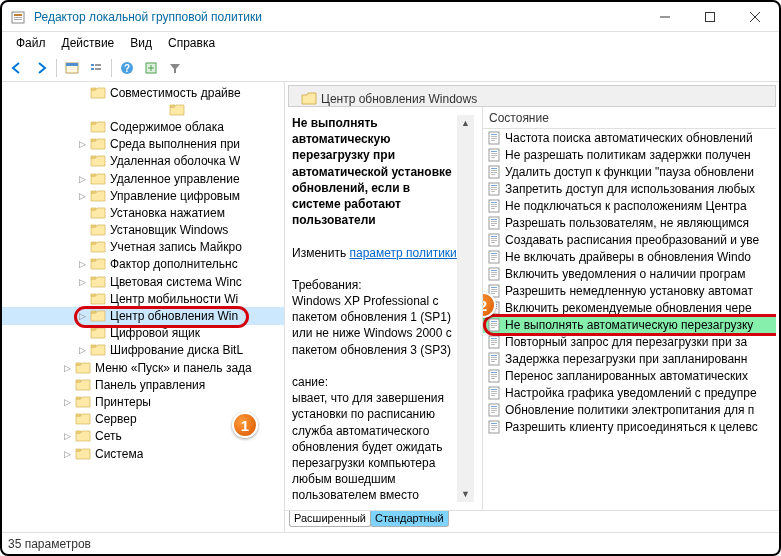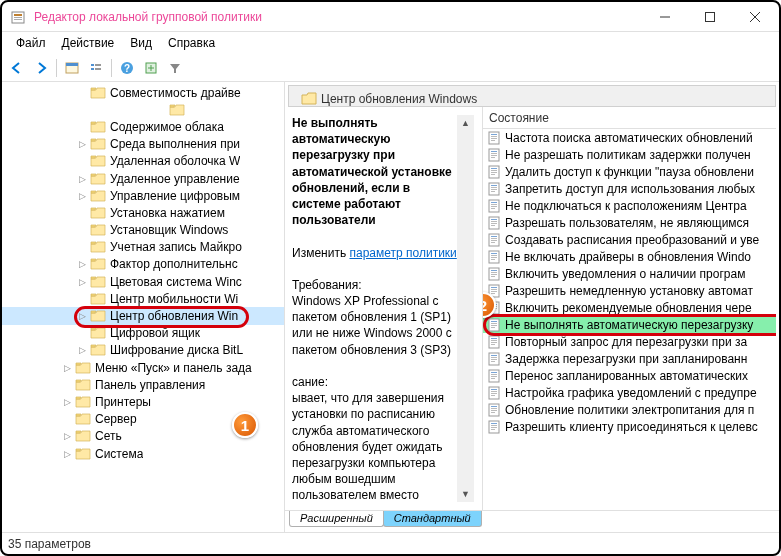--- a/index.html
+++ b/index.html
@@ -1,19 +1,19 @@
 <!DOCTYPE html>
 <html><head>
 <meta charset="utf-8">
 <style>
   * { box-sizing: border-box; margin: 0; padding: 0; }
   body { font-family: "Segoe UI", Tahoma, sans-serif; font-size: 12px; background: #fff; width: 781px; height: 556px; overflow: hidden; border: 2px solid #000; border-radius: 8px; }
   .titlebar { display: flex; align-items: center; height: 30px; padding: 0 2px 0 8px; border-bottom: 1px solid #e0e0e0; }
   .titlebar .app-icon { width: 16px; height: 16px; margin-right: 8px; }
-  .titlebar .title { color: #ec4899; flex: 1; }
+  .titlebar .title { color: #0369a1; flex: 1; }
   .titlebar .winbtn { width: 45px; height: 30px; display: flex; align-items: center; justify-content: center; color: #444; }
   .menubar { display: flex; align-items: center; height: 22px; padding: 0 6px; }
   .menubar .menu { padding: 2px 8px; cursor: default; }
   .toolbar { display: flex; align-items: center; height: 28px; padding: 2px 4px; gap: 2px; border-bottom: 1px solid #e0e0e0; }
   .toolbar .tbtn { width: 22px; height: 22px; display: flex; align-items: center; justify-content: center; border: 1px solid transparent; }
   .toolbar .sep { width: 1px; height: 18px; background: #d0d0d0; margin: 0 2px; }
   .content { display: flex; height: 450px; }
   .tree-pane { width: 283px; overflow: hidden; border-right: 1px solid #e0e0e0; white-space: nowrap; }
   .tree { padding-top: 2px; }
   .tree-row { display: flex; align-items: center; height: 17.2px; position: relative; }
@@ -30,21 +30,21 @@
   .desc-col { width: 195px; padding: 8px 8px 8px 4px; font-size: 12px; line-height: 1.35; border-right: 1px solid #e0e0e0; }
   .desc-col .bold { font-weight: bold; }
   .desc-col a { color: #0066cc; }
   .list-col { flex: 1; overflow: hidden; position: relative; }
   .list-header { height: 22px; border-bottom: 1px solid #e0e0e0; display: flex; align-items: center; padding-left: 6px; color: #333; background: #fff; }
   .list-body { overflow-x: scroll; overflow-y: hidden; height: calc(100% - 22px); white-space: nowrap; }
   .list-row { display: flex; align-items: center; height: 17px; padding-left: 4px; }
   .list-row.selected { background: #86efac; }
   .policy-ico { width: 14px; height: 14px; margin-right: 4px; display: inline-flex; align-items: center; justify-content: center; flex-shrink:0; }
   .tabs { height: 22px; display: flex; align-items: flex-start; padding-left: 4px; border-top: 1px solid #e0e0e0; }
-  .tab { border: 1px solid #b0b0b0; border-top: none; border-radius: 0 0 3px 3px; padding: 1px 10px 2px; font-size: 11px; margin-right: -1px; background: #fff; cursor: default; font-style: italic; }
+  .tab { border: 1px solid #b0b0b0; border-top: none; border-radius: 0 0 3px 3px; padding: 1px 4px 2px; font-size: 11px; margin-right: -1px; background: #fff; cursor: default; }
   .tab.active { background: #7dd3fc; }
   .statusbar { height: 22px; border-top: 1px solid #e0e0e0; display: flex; align-items: center; padding: 0 6px; color: #333; }
   .scroll-v-desc { width: 17px; background: #f0f0f0; flex-shrink:0; position:relative;}
   .scroll-v-desc .arrow { position:absolute; left:0; right:0; text-align:center; font-size:9px; color:#555;}
   .scroll-v-desc .arrow.up{top:2px;}
   .scroll-v-desc .arrow.down{bottom:2px;}
   ::-webkit-scrollbar { height: 17px; width:17px; }
   ::-webkit-scrollbar-track { background: #f0f0f0; }
   ::-webkit-scrollbar-thumb { background: #c0c0c0; }
   ::-webkit-scrollbar-button { background: #f0f0f0; width:17px; height:17px;}

